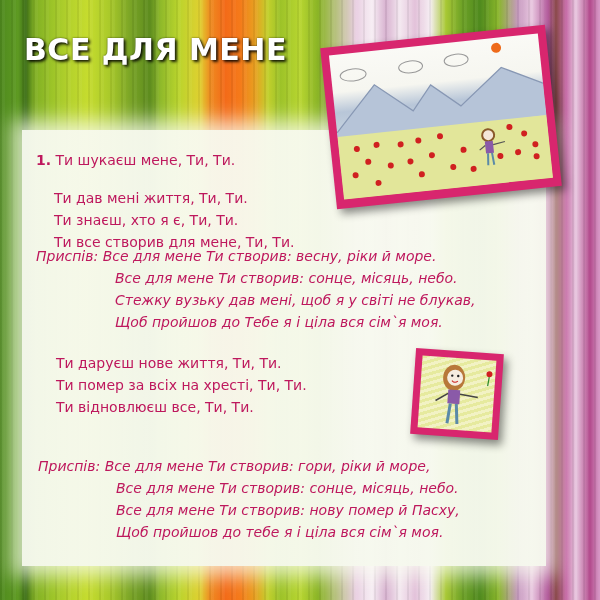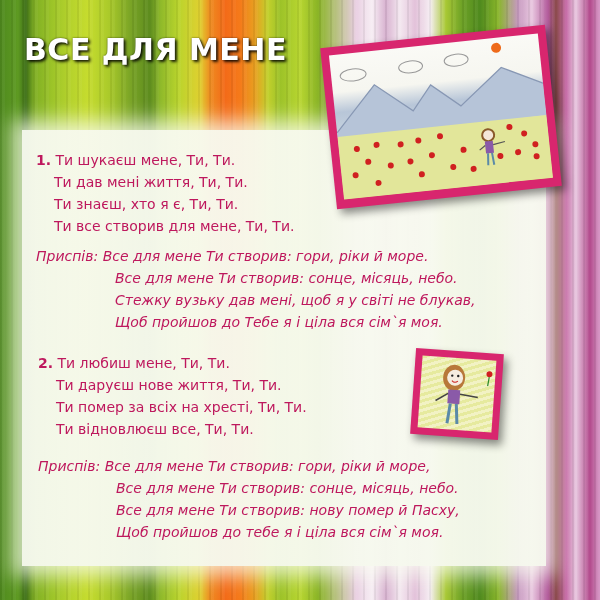--- a/index.html
+++ b/index.html
@@ -123,34 +123,33 @@
       <line x1="31" y1="46" x2="29" y2="66" stroke="#5a8aa8" stroke-width="3"></line>
       <line x1="37" y1="46" x2="39" y2="66" stroke="#5a8aa8" stroke-width="3"></line>
       <circle cx="68" cy="14" r="3" fill="#d02020"></circle>
       <line x1="68" y1="17" x2="67" y2="26" stroke="#2a8a2a" stroke-width="1.2"></line>
     </svg>
   </div>
 </div>
 
 <div class="lyrics verse" style="left:36px; top:149px;">
   <div class="line"><span class="num">1.</span> <span>Ти шукаєш мене, Ти, Ти.</span></div>
-  <div class="line" style="padding-left:18px;">Ти дав мені життя, Ти, Ти.</div>
+  <div class="line" style="padding-left:18px;margin-top:16px;">Ти дав мені життя, Ти, Ти.</div>
   <div class="line" style="padding-left:18px;">Ти знаєш, хто я є, Ти, Ти.</div>
   <div class="line" style="padding-left:18px;">Ти все створив для мене, Ти, Ти.</div>
 </div>
 
 <div class="lyrics ital" style="left:36px; top:245px;">
-  <div class="line"><span class="chorus-label">Приспів:</span> <span>Все для мене Ти створив: гори, ріки й море.</span></div>
+  <div class="line"><span class="chorus-label">Приспів:</span> <span>Все для мене Ти створив: весну, ріки й море.</span></div>
   <div class="line" style="padding-left:79px;">Все для мене Ти створив: сонце, місяць, небо.</div>
   <div class="line" style="padding-left:79px;">Стежку вузьку дав мені, щоб я у світі не блукав,</div>
   <div class="line" style="padding-left:79px;">Щоб пройшов до Тебе я і ціла вся сім`я моя.</div>
 </div>
 
 <div class="lyrics verse" style="left:38px; top:352px;">
-  <div class="line"><span class="num">2.</span> <span>Ти любиш мене, Ти, Ти.</span></div>
   <div class="line" style="padding-left:18px;">Ти даруєш нове життя, Ти, Ти.</div>
   <div class="line" style="padding-left:18px;">Ти помер за всіх на хресті, Ти, Ти.</div>
   <div class="line" style="padding-left:18px;">Ти відновлюєш все, Ти, Ти.</div>
 </div>
 
 <div class="lyrics ital" style="left:38px; top:455px;">
   <div class="line"><span class="chorus-label">Приспів:</span> <span>Все для мене Ти створив: гори, ріки й море,</span></div>
   <div class="line" style="padding-left:78px;">Все для мене Ти створив: сонце, місяць, небо.</div>
   <div class="line" style="padding-left:78px;">Все для мене Ти створив: нову помер й Пасху,</div>
   <div class="line" style="padding-left:78px;">Щоб пройшов до тебе я і ціла вся сім`я моя.</div>

